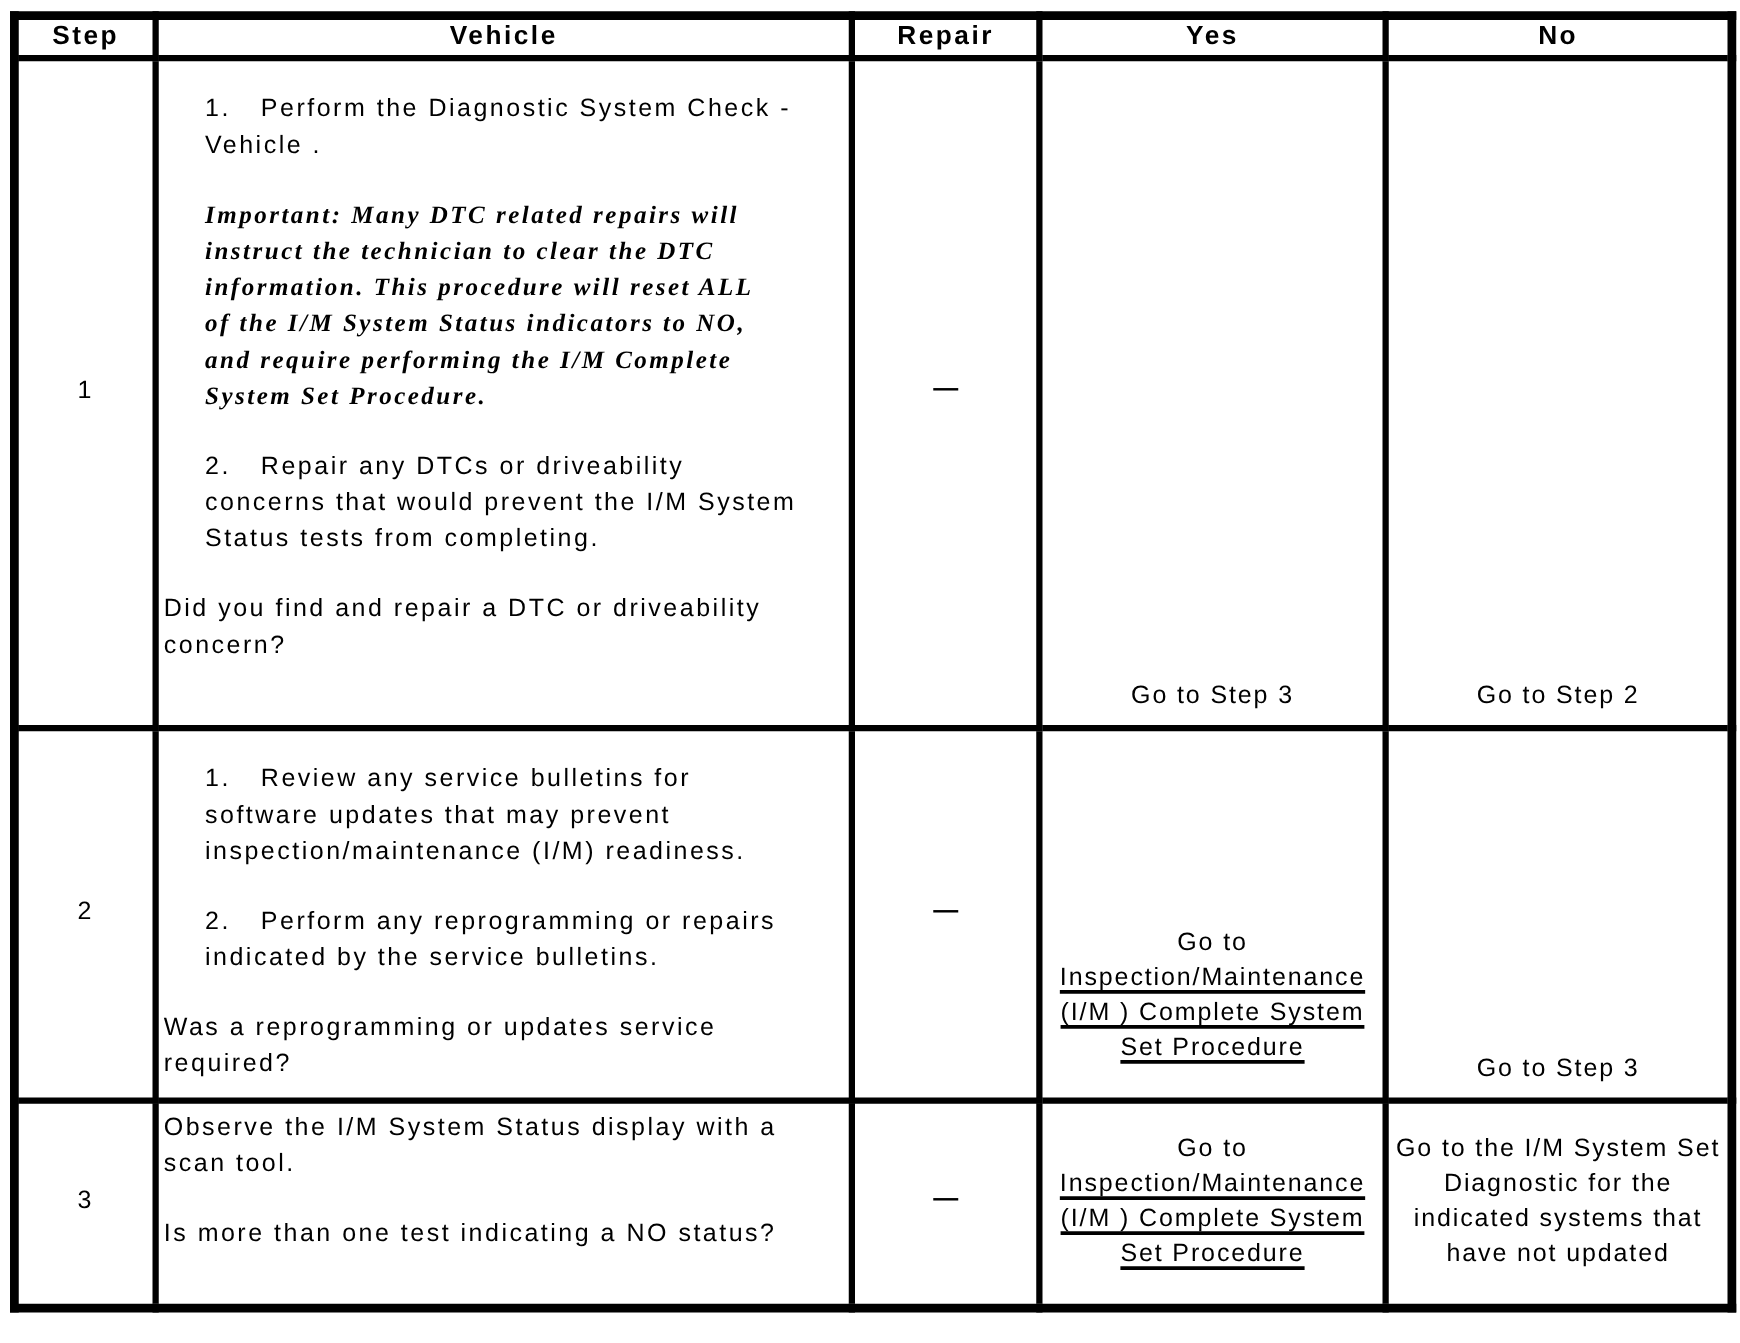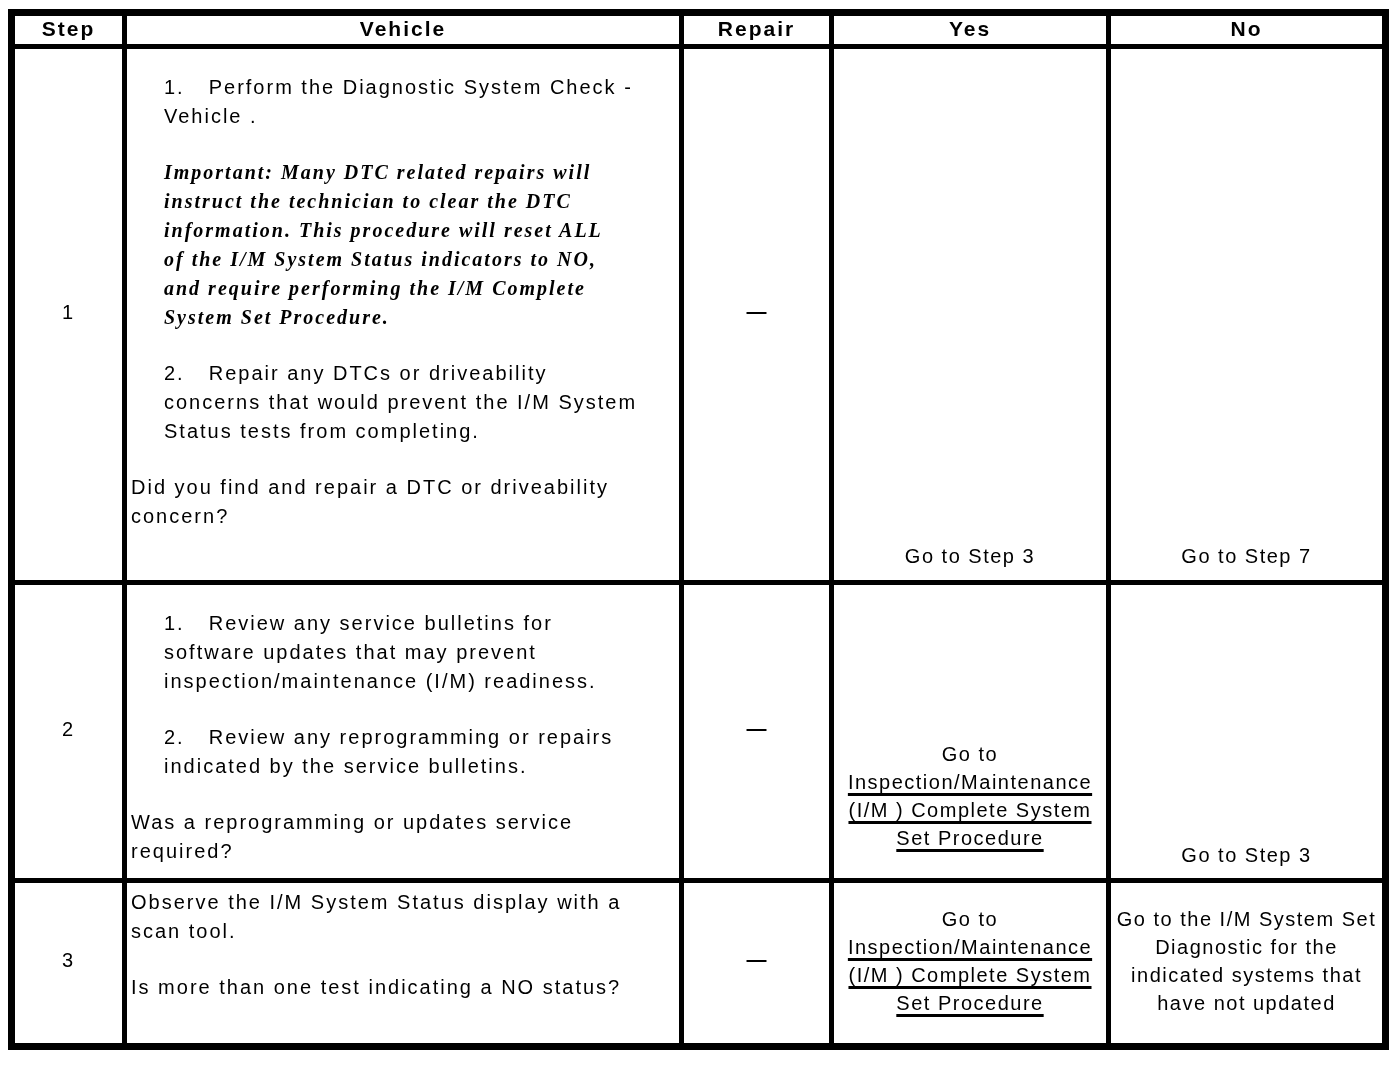--- a/index.html
+++ b/index.html
@@ -113,29 +113,29 @@
           <p class="para-num"><span class="num">1.</span><span>Perform the Diagnostic System Check - Vehicle .</span></p>
           <p class="para-imp">Important: Many DTC related repairs will instruct the technician to clear the DTC information. This procedure will reset ALL of the I/M System Status indicators to NO, and require performing the I/M Complete System Set Procedure.</p>
           <p class="para-num"><span class="num">2.</span><span>Repair any DTCs or driveability concerns that would prevent the I/M System Status tests from completing.</span></p>
           <p class="para-q">Did you find and repair a DTC or driveability concern?</p>
         </td>
         <td class="values-cell">—</td>
         <td class="yes-cell">
           <div>Go to Step 3</div>
         </td>
         <td class="no-cell">
-          <div>Go to Step 7</div>
+          <div>Go to Step 2</div>
         </td>
       </tr>
 
       <tr class="r2">
         <td class="step-cell">2</td>
         <td class="action-cell">
           <p class="para-num"><span class="num">1.</span><span>Review any service bulletins for software updates that may prevent inspection/maintenance (I/M) readiness.</span></p>
-          <p class="para-num"><span class="num">2.</span><span>Review any reprogramming or repairs indicated by the service bulletins.</span></p>
+          <p class="para-num"><span class="num">2.</span><span>Perform any reprogramming or repairs indicated by the service bulletins.</span></p>
           <p class="para-q">Was a reprogramming or updates service required?</p>
         </td>
         <td class="values-cell">—</td>
         <td class="yes-cell">
           <div>Go to</div>
           <div class="goto-link">Inspection/Maintenance (I/M ) Complete System Set Procedure</div>
         </td>
         <td class="no-cell">
           <div>Go to Step 3</div>
         </td>

